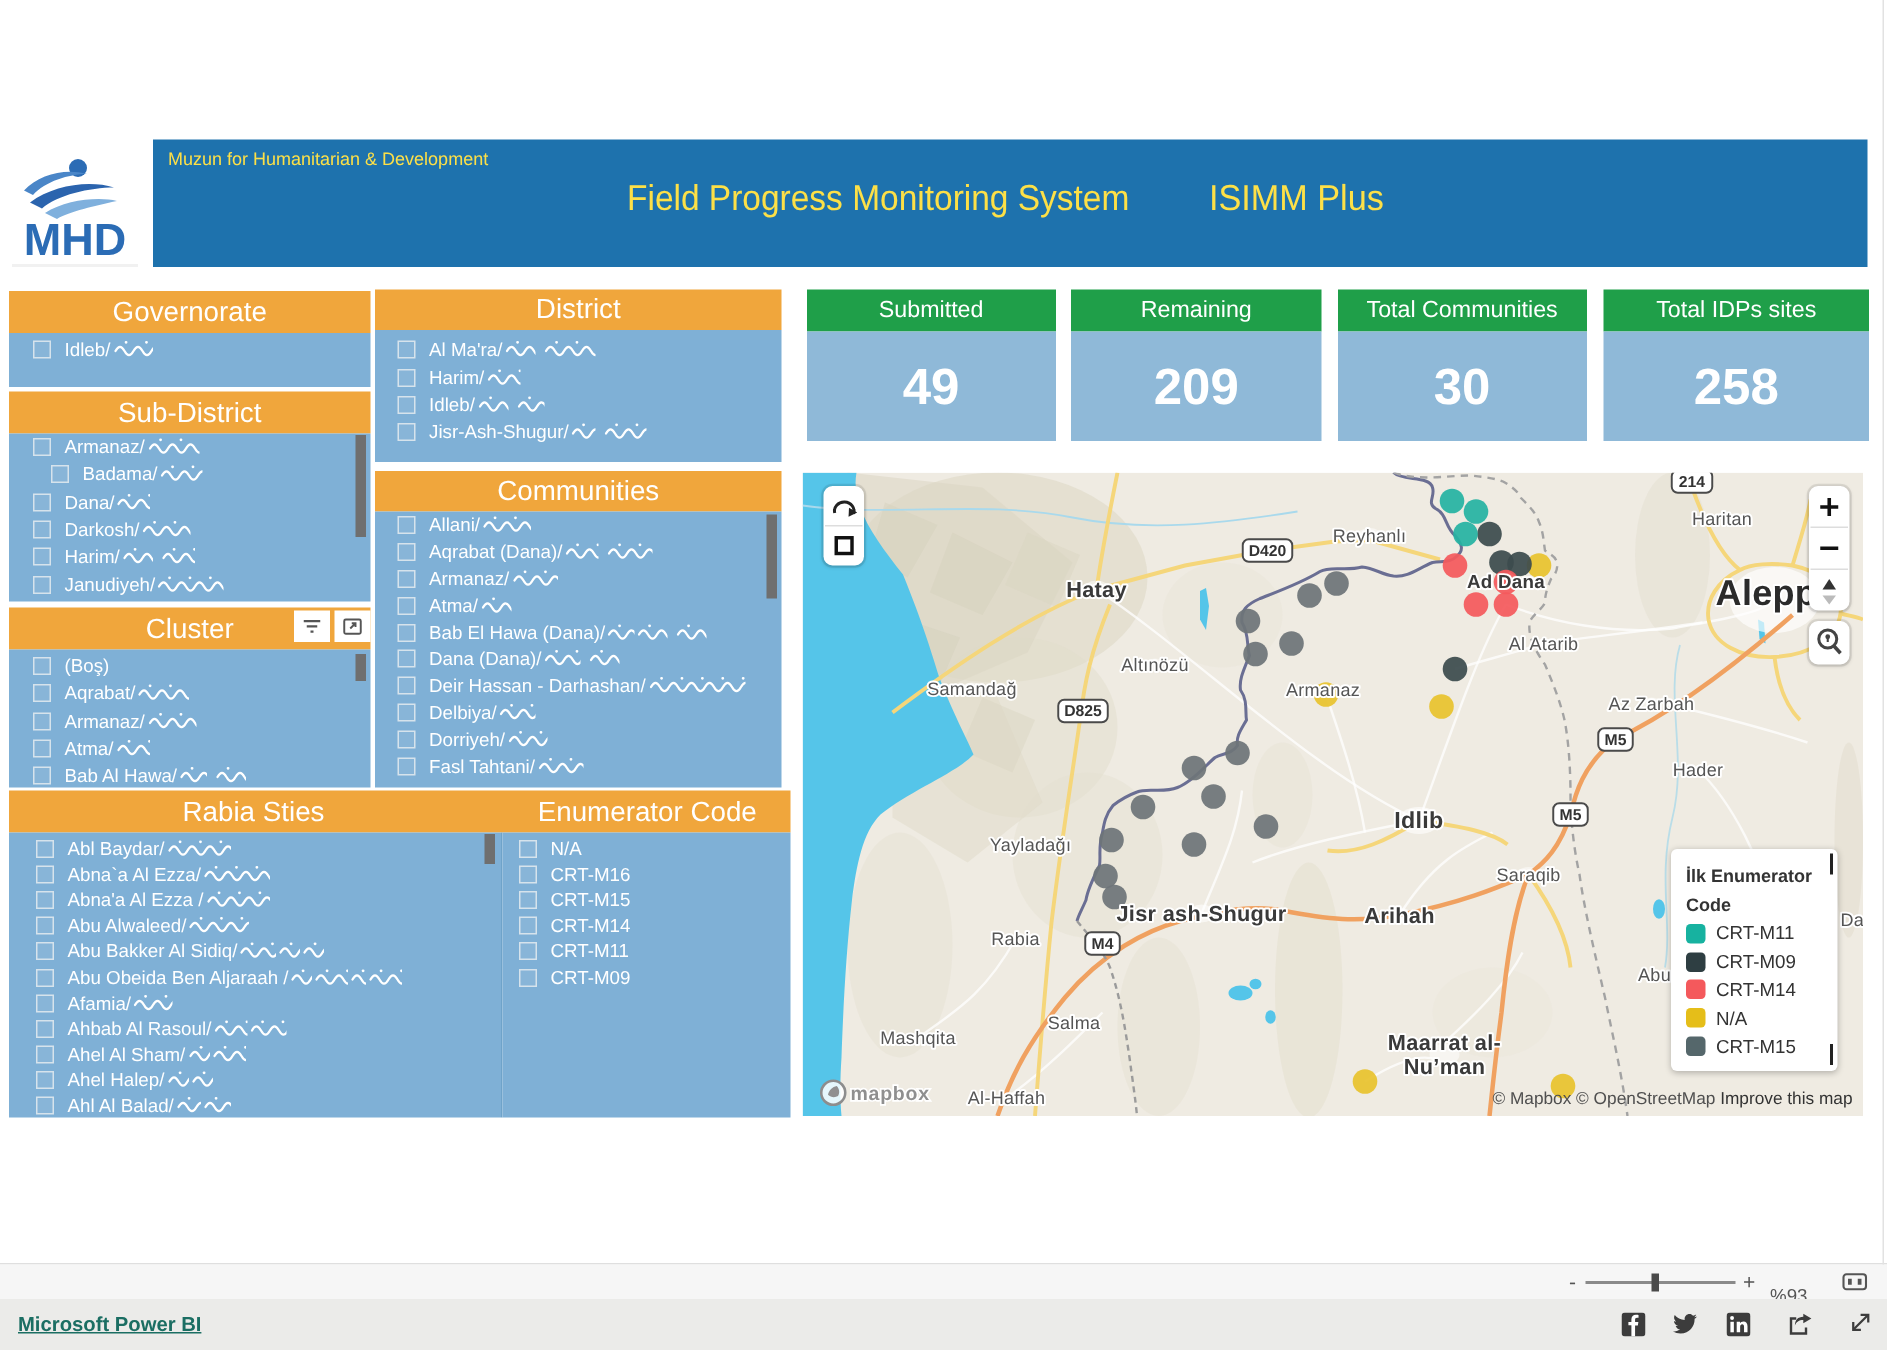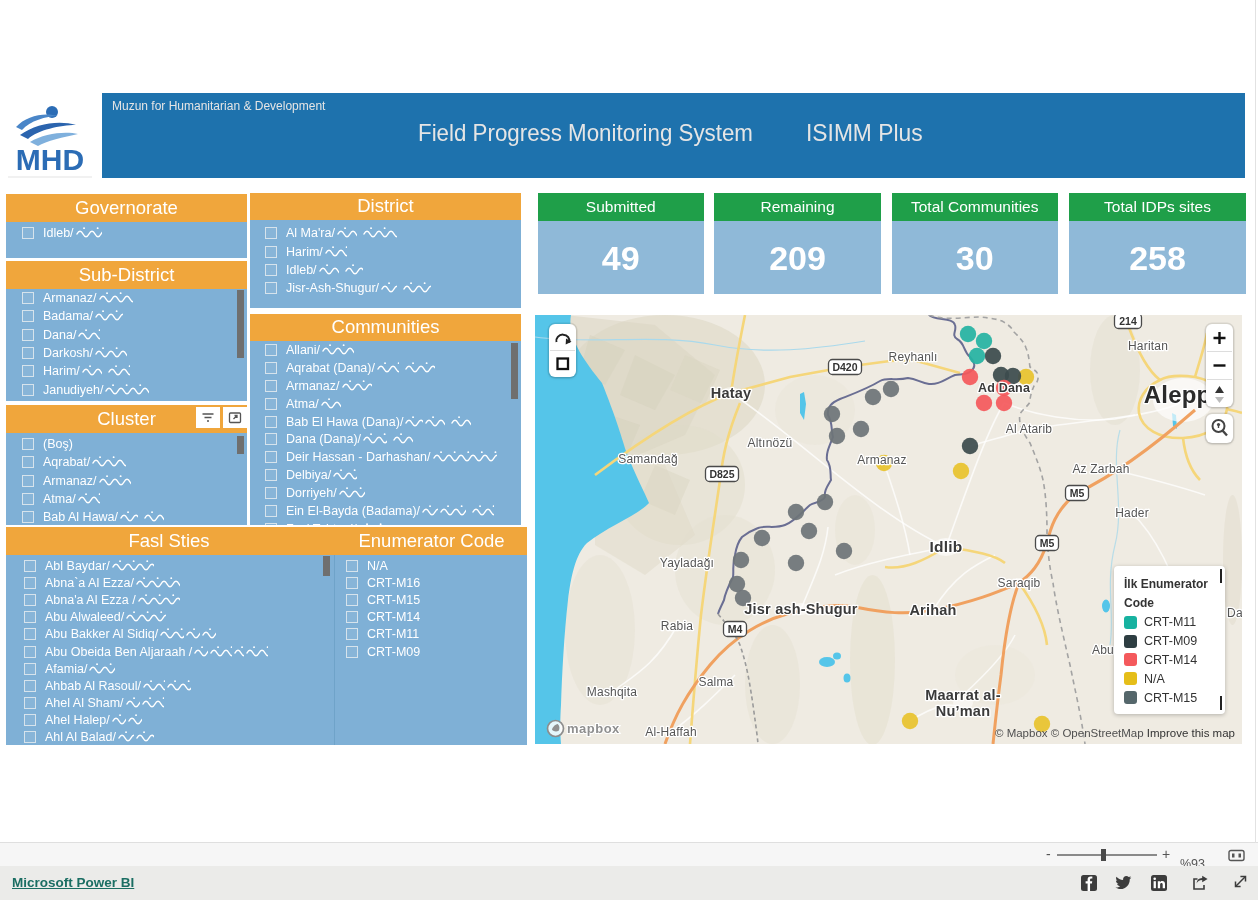--- a/index.html
+++ b/index.html
@@ -29,21 +29,21 @@
 
 <div class="abs" style="left:8px;top:90px;width:84px;height:88px;background:#fff;border-bottom:2px solid #f1f1f1">
 <svg width="84" height="86" viewBox="0 0 84 86">
 <circle cx="44" cy="22" r="6" fill="#2B6CB5"></circle>
 <path d="M8,37 C18,26 36,22 50,26 C38,26 22,31 14,40 Z" fill="#4A86C8"></path>
 <path d="M12,45 C28,33 52,30 68,35 C52,35 30,40 20,49 Z" fill="#2B64AE"></path>
 <path d="M22,52 C36,43 58,41 70,44 C56,47 38,51 30,56 Z" fill="#7FB0DD"></path>
 <text x="42" y="80" text-anchor="middle" font-size="30" font-weight="700" fill="#2B6CB5" font-family="Liberation Sans">MHD</text>
 </svg></div>
 
-<div class="abs" style="left:102px;top:93px;width:1143px;height:85px;background:#1E72AD;color:#e5e5e5">
+<div class="abs" style="left:102px;top:93px;width:1143px;height:85px;background:#1E72AD;color:#fde047">
 <div class="abs" style="left:10px;top:6px;font-size:12px">Muzun for Humanitarian &amp; Development</div>
 <div class="abs" style="left:316px;top:26px;font-size:24px;transform:scaleX(.93);transform-origin:0 0">Field Progress Monitoring System</div>
 <div class="abs" style="left:704px;top:26px;font-size:24px;transform:scaleX(.95);transform-origin:0 0">ISIMM Plus</div>
 </div>
 
 <div class="abs" style="left:6px;top:194px;width:241px;height:64px">
 <div class="slh" style="height:28px;line-height:27px">Governorate</div>
 <div class="slb" style="top:28px;height:36px;">
 <div class="it" style="height:18px;padding-left:16px;padding-top:4px">
         <span class="cb"></span>
@@ -57,21 +57,21 @@
 <div class="abs" style="left:6px;top:261px;width:241px;height:140px">
 <div class="slh" style="height:28px;line-height:27px">Sub-District</div>
 <div class="slb" style="top:28px;height:112px">
 <div class="it" style="height:18.3px;padding-left:16px;padding-top:0px">
         <span class="cb"></span>
         <span>Armanaz/</span>
         <svg class="ar" width="34" height="12" viewBox="0 0 34 12">
           <use href="#wv"></use>
         </svg>
       </div>
-<div class="it" style="height:18.3px;padding-left:16px;padding-top:0px">
+<div class="it" style="height:18.3px;padding-left:28px;padding-top:0px">
         <span class="cb"></span>
         <span>Badama/</span>
         <svg class="ar" width="28" height="12" viewBox="0 0 28 12">
           <use href="#wv"></use>
         </svg>
       </div>
 <div class="it" style="height:18.3px;padding-left:16px;padding-top:0px">
         <span class="cb"></span>
         <span>Dana/</span>
         <svg class="ar" width="22" height="12" viewBox="0 0 22 12">
@@ -287,44 +287,30 @@
       </div>
 <div class="it" style="height:17.9px;padding-left:15px">
         <span class="cb"></span>
         <span>Dorriyeh/</span>
         <svg class="ar" width="26" height="12" viewBox="0 0 26 12">
           <use href="#wv"></use>
         </svg>
       </div>
 <div class="it" style="height:17.9px;padding-left:15px">
         <span class="cb"></span>
-        <span>Ein El-Bayda (Badama)/</span>
-        <svg class="ar" width="16" height="12" viewBox="0 0 16 12">
-          <use href="#wv"></use>
-        </svg>
-        <svg class="ar" width="26" height="12" viewBox="0 0 26 12">
-          <use href="#wv"></use>
-        </svg>
-        <span style="width:4px"></span>
-        <svg class="ar" width="22" height="12" viewBox="0 0 22 12">
-          <use href="#wv"></use>
-        </svg>
-      </div>
-<div class="it" style="height:17.9px;padding-left:15px">
-        <span class="cb"></span>
         <span>Fasl Tahtani/</span>
         <svg class="ar" width="30" height="12" viewBox="0 0 30 12">
           <use href="#wv"></use>
         </svg>
       </div>
 <div class="thumb" style="right:3px;top:2px;height:56px"></div>
 </div>
   </div>
 <div class="abs" style="left:6px;top:527px;width:521px;height:28px;background:#F0A63C;color:#fff">
-<div class="abs" style="left:0;width:326px;text-align:center;font-size:18.5px;line-height:27px">Fasl Sties</div>
+<div class="abs" style="left:0;width:326px;text-align:center;font-size:18.5px;line-height:27px">Rabia Sties</div>
 <div class="abs" style="left:330px;width:191px;text-align:center;font-size:18.5px;line-height:27px">Enumerator Code</div>
 </div>
 <div class="abs slb" style="left:6px;top:555px;width:328px;height:190px">
 <div style="height:2px"></div>
 <div class="it" style="height:17.2px;padding-left:18px">
       <span class="cb"></span>
       <span>Abl Baydar/ </span>
       <svg class="ar" width="42" height="12" viewBox="0 0 42 12">
         <use href="#wv"></use>
       </svg>

